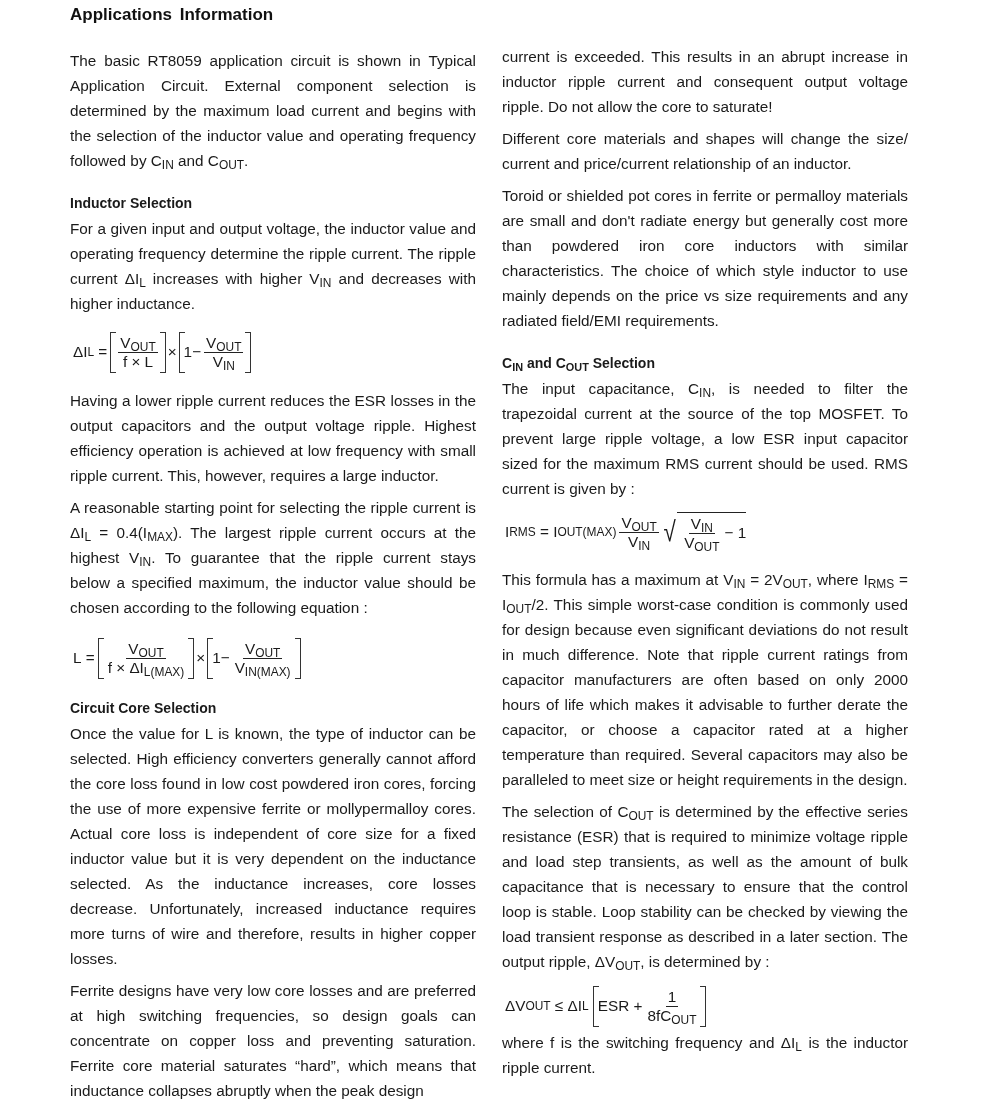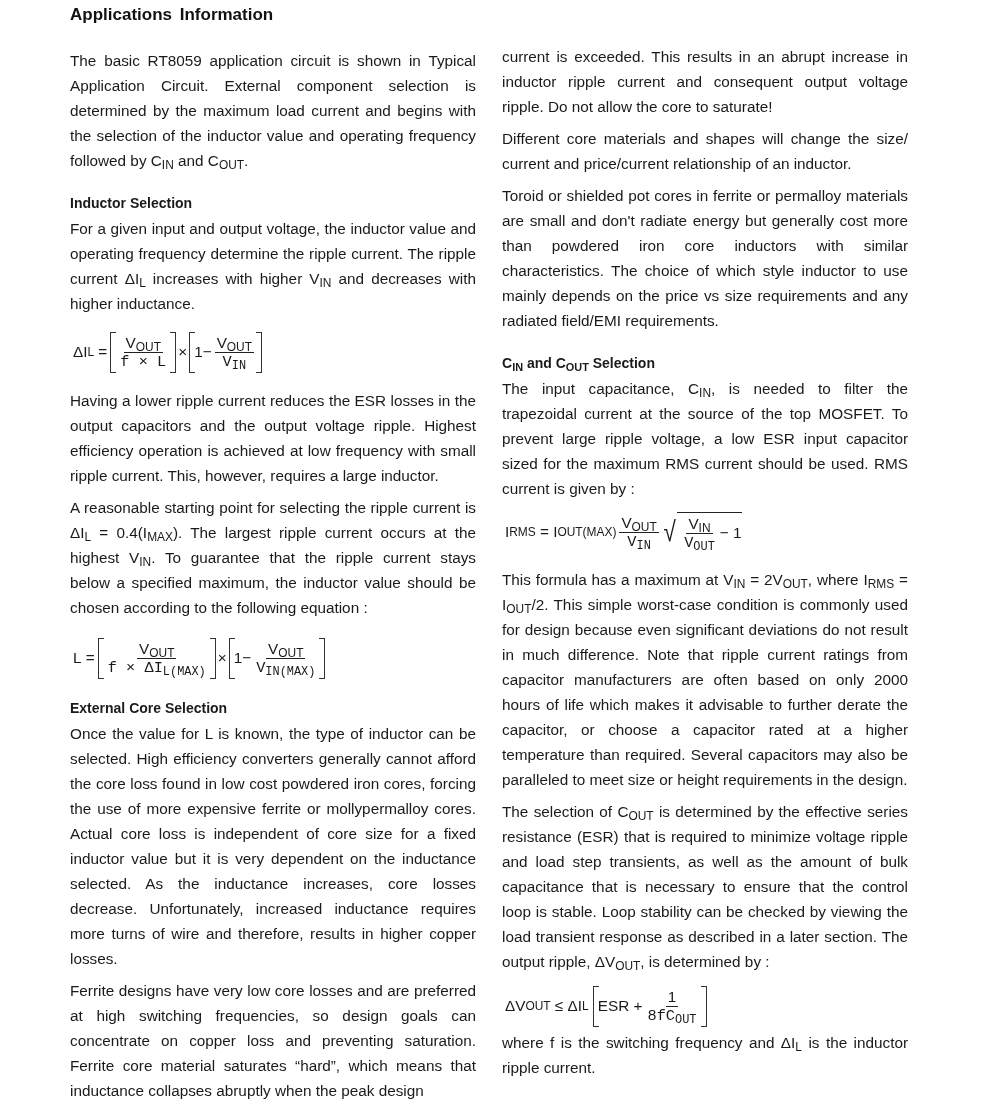--- a/index.html
+++ b/index.html
@@ -9,21 +9,21 @@
   .col { position:absolute; width:406px; font-size:15.3px; line-height:25px; }
   .col.left { left:70px; top:48px; }
   .col.right { left:502px; top:44px; }
   p { margin:0; text-align:justify; }
   p.gap { margin-top:7px; }
   h3 { margin:0; font-size:14px; font-weight:bold; line-height:25px; }
   sub { font-size:0.78em; vertical-align:-0.25em; line-height:0; }
   .eq { position:relative; display:flex; align-items:center; font-size:15.3px; line-height:18px; }
   .frac { display:inline-flex; flex-direction:column; align-items:center; margin:0 3px;justify-content:center; }
   .frac .num { padding:0 2px; border-bottom:1px solid #222; }
-  .frac .den { padding:0 2px;font-family:Liberation Mono, monospace; }
+  .frac .den { padding:0 2px; }
   .bracket { display:inline-flex; align-items:center; position:relative; padding:0 5px; }
   .bracket::before, .bracket::after { content:""; position:absolute; top:-2px; bottom:-2px; width:5px; border:1px solid #333; }
   .bracket::before { left:0; border-right:none; }
   .bracket::after { right:0; border-left:none; }
   .sqrt { display:inline-flex; align-items:center; }
   .sqrt .rad { border-top:1px solid #222; padding-left:2px; display:inline-flex; align-items:center; }
   .sqrt .sym { font-size:28px; line-height:28px; transform:scaleX(0.8); }
 </style>
 </head>
 <body>
@@ -71,21 +71,21 @@
     <span class="bracket">
       <span>1</span>
         <span>−</span>
       <span class="frac">
           <span class="num"><span>V</span><sub>OUT</sub></span>
           <span class="den"><span>V</span><sub>IN(MAX)</sub></span>
         </span>
     </span>
   </div>
 
-  <h3 style="margin-top:14px;">External Core Selection</h3>
+  <h3 style="margin-top:14px;">Circuit Core Selection</h3>
   <p>Once the value for L is known, the type of inductor can be selected. High efficiency converters generally cannot afford the core loss found in low cost powdered iron cores, forcing the use of more expensive ferrite or mollypermalloy cores. Actual core loss is independent of core size for a fixed inductor value but it is very dependent on the inductance selected. As the inductance increases, core losses decrease. Unfortunately, increased inductance requires more turns of wire and therefore, results in higher copper losses.</p>
   <p class="gap">Ferrite designs have very low core losses and are preferred at high switching frequencies, so design goals can concentrate on copper loss and preventing saturation. Ferrite core material saturates “hard”, which means that inductance collapses abruptly when the peak design</p>
 </div>
 
 <div class="col right">
   <p>current is exceeded. This results in an abrupt increase in inductor ripple current and consequent output voltage ripple. Do not allow the core to saturate!</p>
   <p class="gap">Different core materials and shapes will change the size/ current and price/current relationship of an inductor.</p>
   <p class="gap">Toroid or shielded pot cores in ferrite or permalloy materials are small and don't radiate energy but generally cost more than powdered iron core inductors with similar characteristics. The choice of which style inductor to use mainly depends on the price vs size requirements and any radiated field/EMI requirements.</p>
 
   <h3 style="margin-top:18px;"><span>C</span><sub>IN</sub><span> and C</span><sub>OUT</sub><span> Selection</span></h3>

